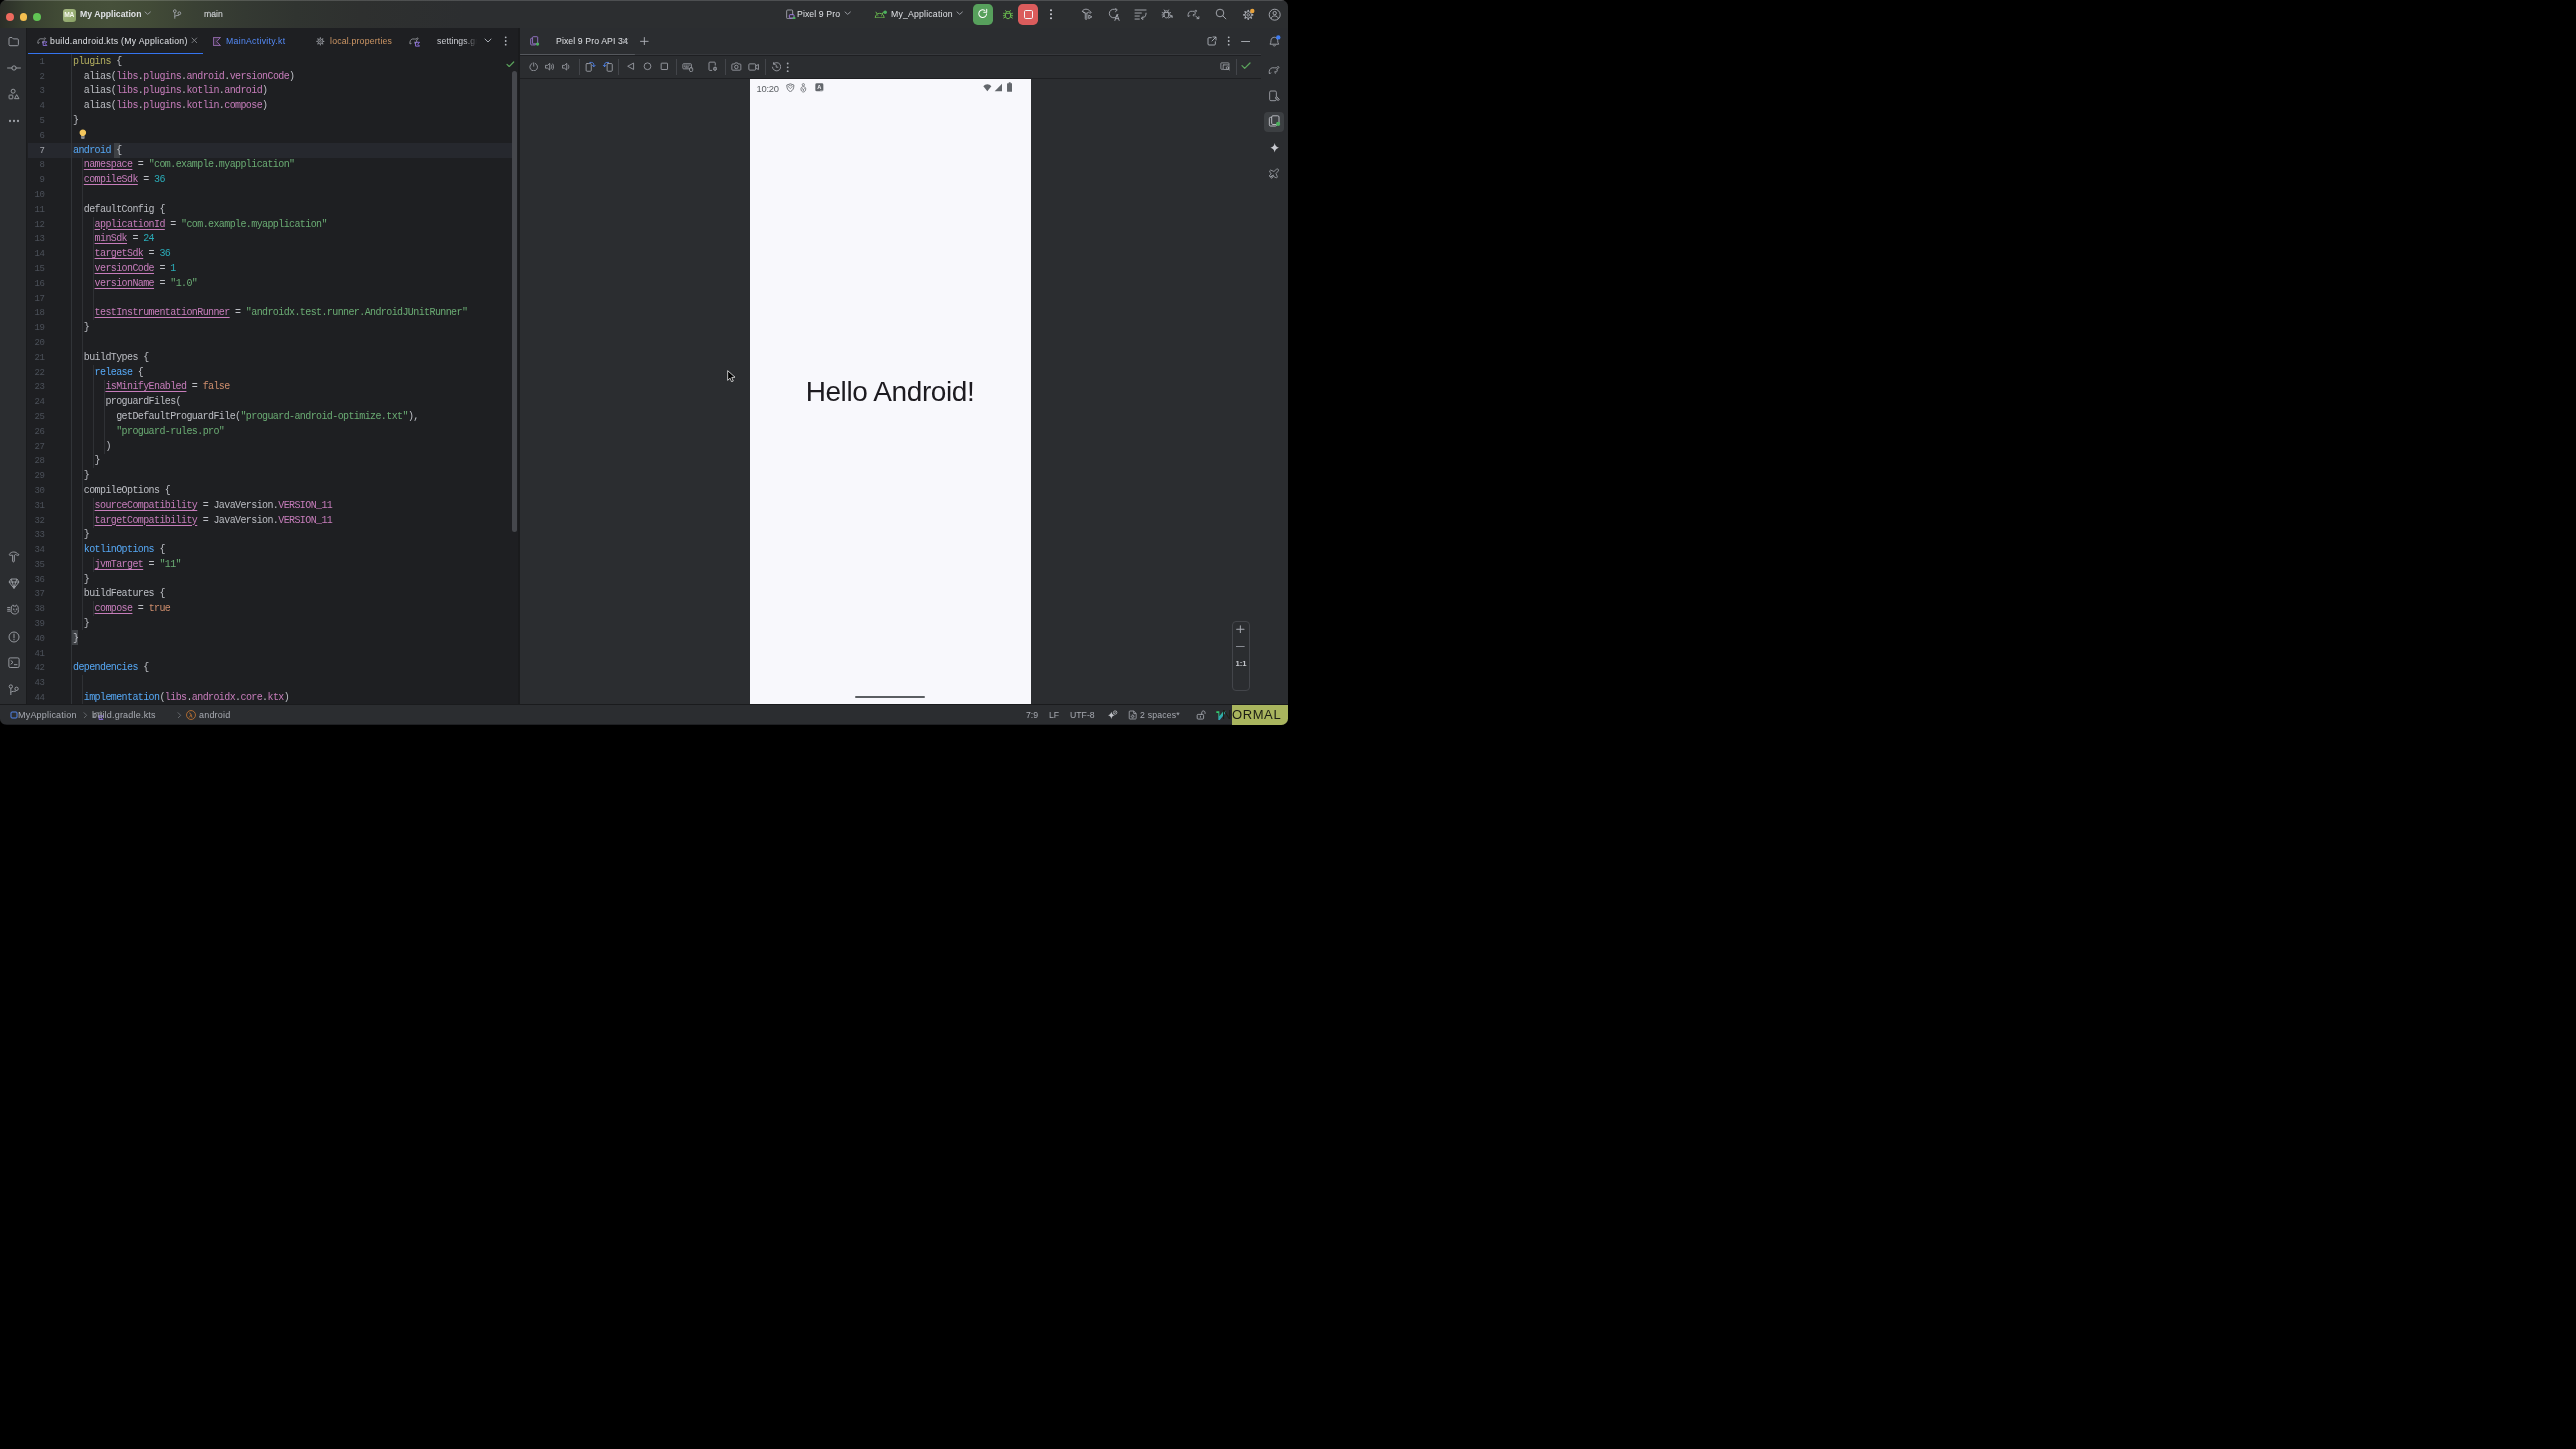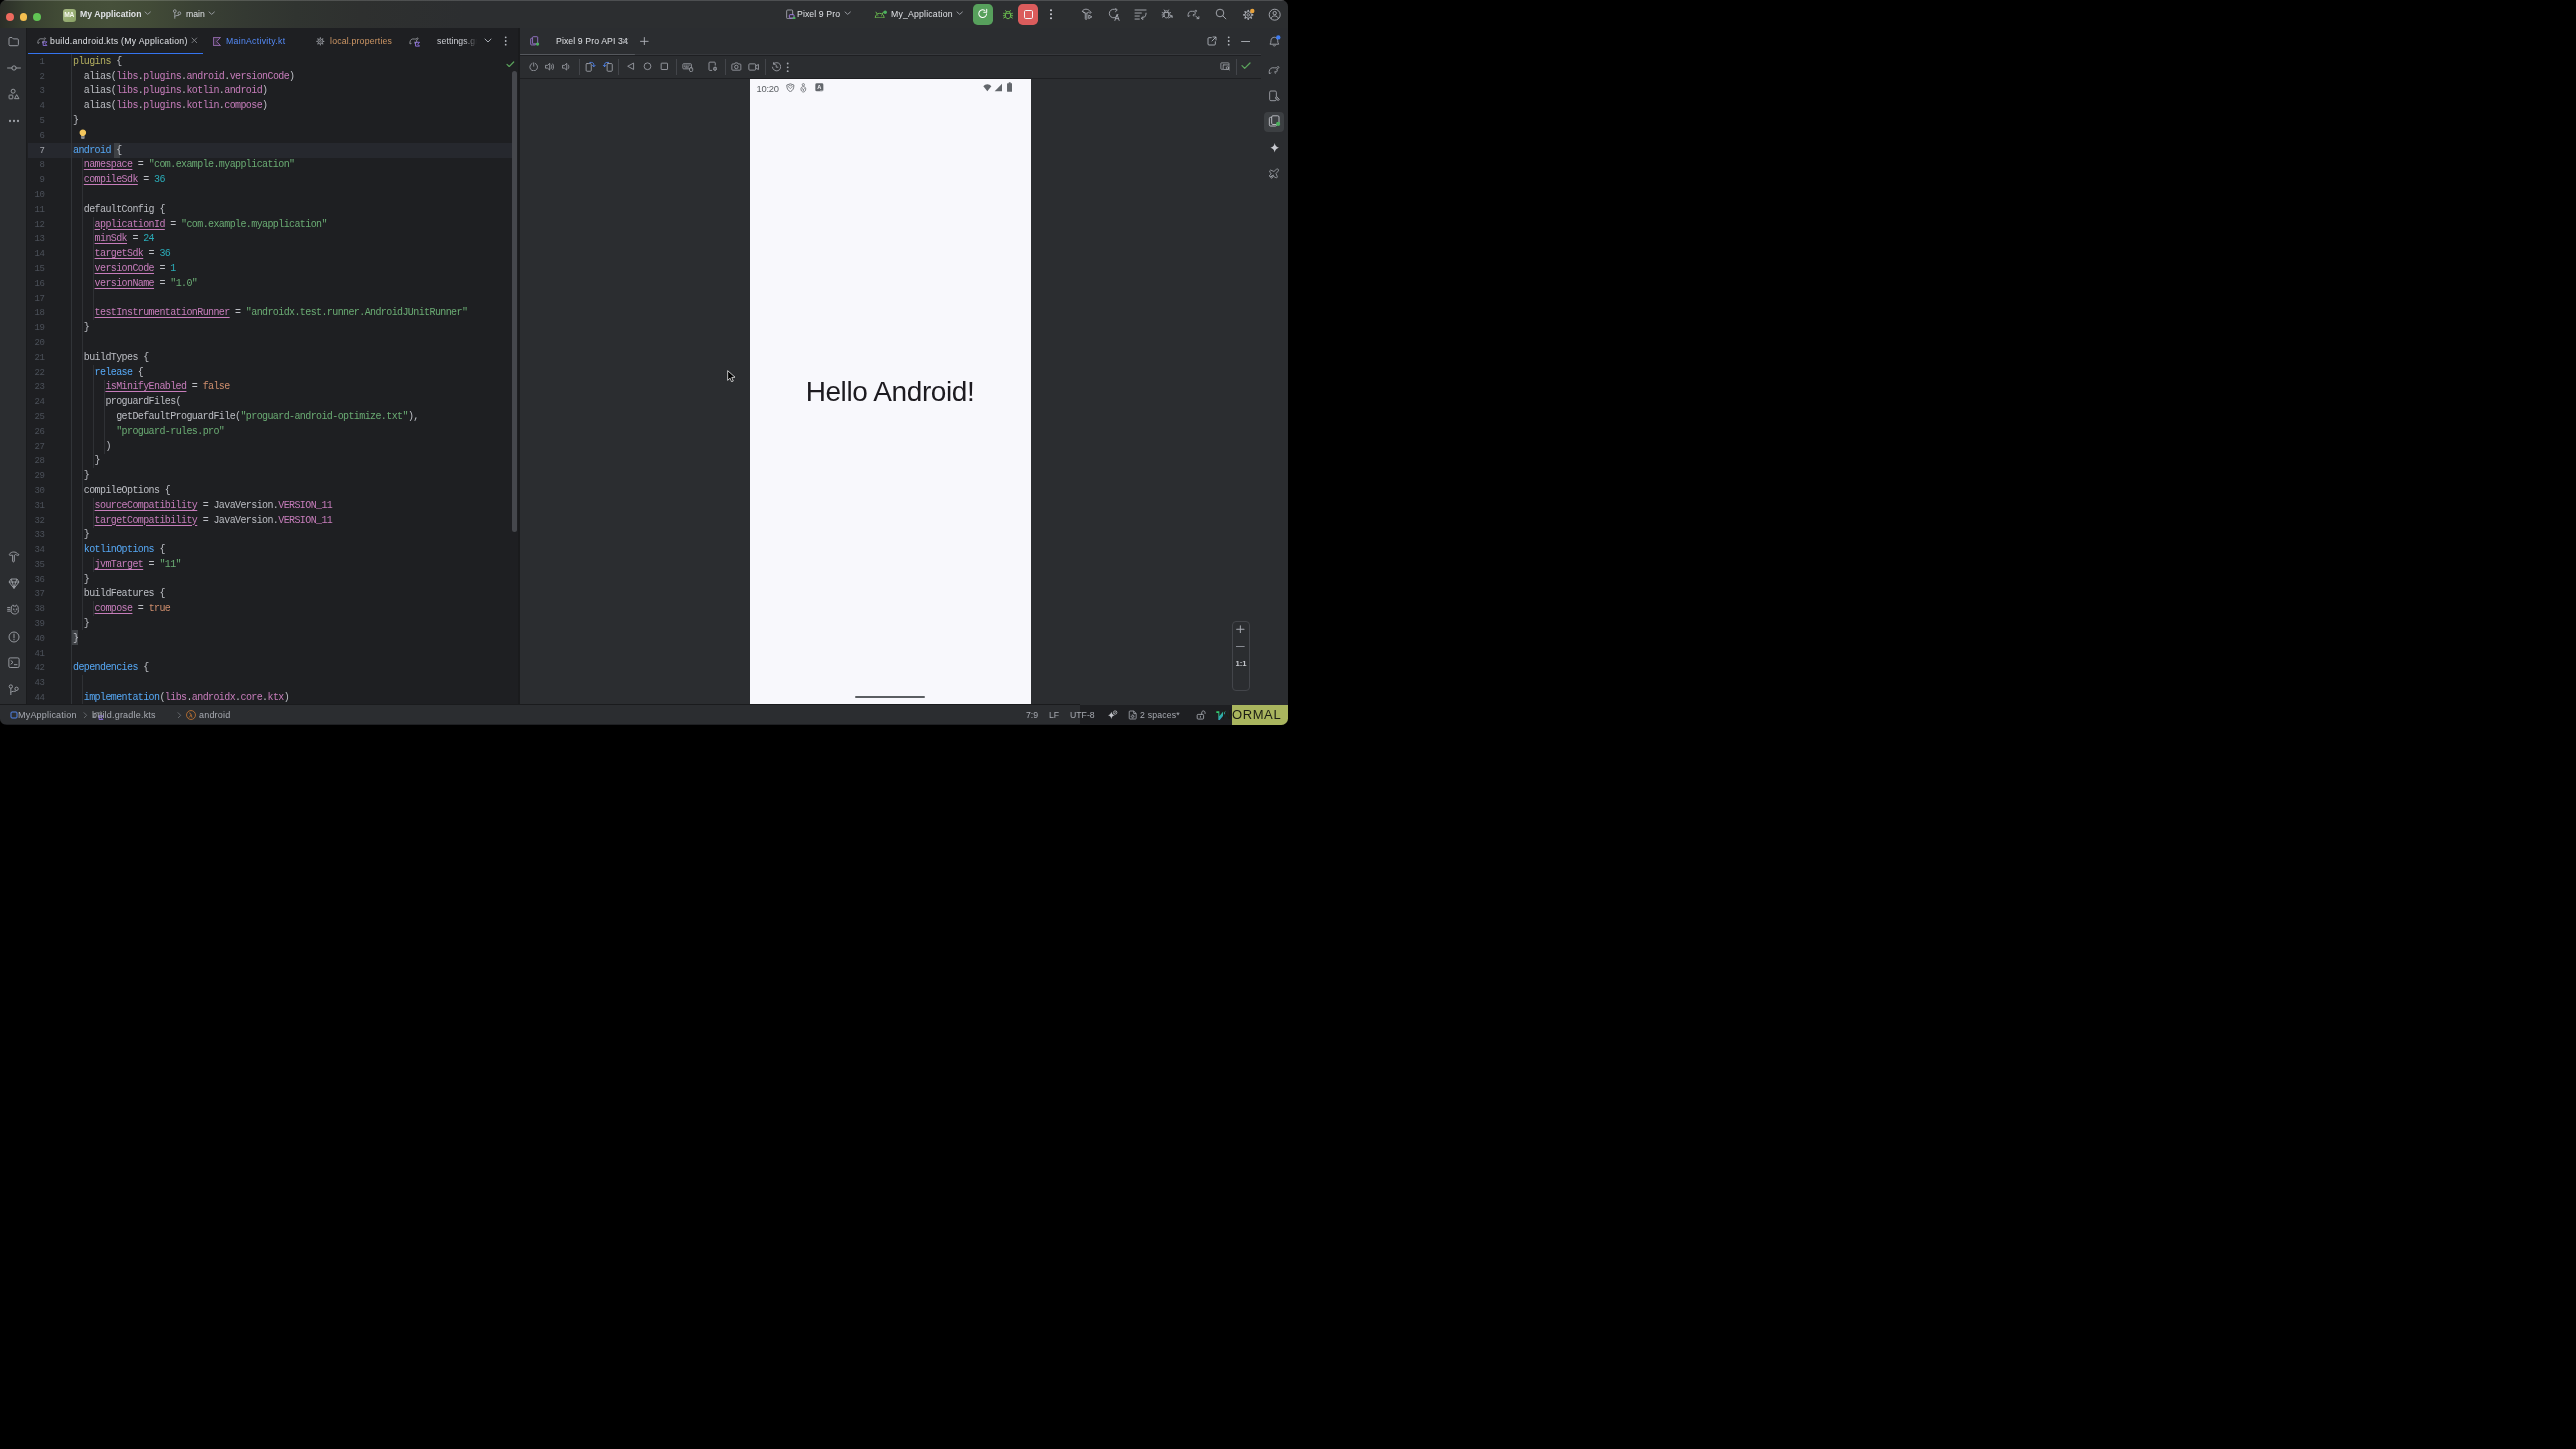--- a/index.html
+++ b/index.html
@@ -35,21 +35,21 @@
   .olive { color:#b3ae60; }
   .grn { color:#6aab73; }
   .num { color:#2aacb8; }
   .kw { color:#cf8e6d; }
   
   #panel { position:absolute; left:520px; top:27.5px; width:741px; height:677px; background:#2b2d30; }
   #ptoolbar { position:absolute; left:0; top:28px; width:741px; height:22.5px; }
   .ptxt { position:absolute; top:0; height:27px; line-height:27.5px; font-size:8.7px; color:#dfe1e5; white-space:pre; }
   #screen { position:absolute; left:230px; top:51px; width:281px; height:626px; background:#f8f8fc; }
   
-  #statusbar { position:absolute; left:0; top:704px; width:1080px; height:20px; background:#2b2d30; border-top:0.7px solid #1a1b1d; }
+  #statusbar { position:absolute; left:0; top:704px; width:1288px; height:20px; background:#2b2d30; border-top:0.7px solid #1a1b1d; }
   .sbtxt { position:absolute; top:0; height:20px; line-height:20px; font-size:8.7px; color:#a8abb2; white-space:pre; }
 </style>
 </head>
 <body>
 <div id="win">
 
   <div id="titlebar">
     <div class="abs" style="left:0;top:0;width:1288px;height:0.7px;background:rgba(255,255,255,0.16);"></div>
     <div class="tl" style="left:6.1px;background:#ec6a5e;"></div>
     <div class="tl" style="left:19.5px;background:#f4bf4f;"></div>
@@ -57,21 +57,21 @@
     <div id="machip">MA</div>
     <div class="tbtxt" style="left:80px;font-weight:600;">My Application</div>
     <svg class="icon" style="left:144px;top:11.4px;" width="7.4" height="4.7" viewBox="0 0 11 7">
         <path d="M1.5 1.5 L5.5 5 L9.5 1.5" stroke="#9da0a6" stroke-width="1.4" fill="none" stroke-linecap="round"></path>
       </svg>
     <svg class="icon" style="left:172px;top:8.7px;" width="10" height="10.7" viewBox="0 0 15 16" fill="none" stroke="#a8abb2" stroke-width="1.3">
       <circle cx="4.2" cy="3.2" r="2.1"></circle>
         <circle cx="11" cy="6.4" r="2.1"></circle>
         <path d="M4.2 5.4 V14.5 M4.2 11.5 C4.2 8.6 11 10.8 11 8.6"></path>
       </svg>
-    <div class="tbtxt" style="left:186px;">main</div>
+    <div class="tbtxt" style="left:204px;">main</div>
     <svg class="icon" style="left:208px;top:11.4px;" width="7.4" height="4.7" viewBox="0 0 11 7">
         <path d="M1.5 1.5 L5.5 5 L9.5 1.5" stroke="#9da0a6" stroke-width="1.4" fill="none" stroke-linecap="round"></path>
       </svg>
 
     <svg class="icon" style="left:785px;top:8.7px;" width="10.7" height="10.7" viewBox="0 0 16 16" fill="none">
       <rect x="2.5" y="1.5" width="9" height="13" rx="1.5" stroke="#a8abb2" stroke-width="1.3"></rect>
       <rect x="6.5" y="8.5" width="7" height="5" rx="1" stroke="#b189f5" stroke-width="1.3" fill="#2c2e30"></rect>
       <circle cx="13.6" cy="13.6" r="2.1" fill="#4cb05e"></circle>
       </svg>
     <div class="tbtxt" style="left:797px;letter-spacing:0.1px;">Pixel 9 Pro</div>

